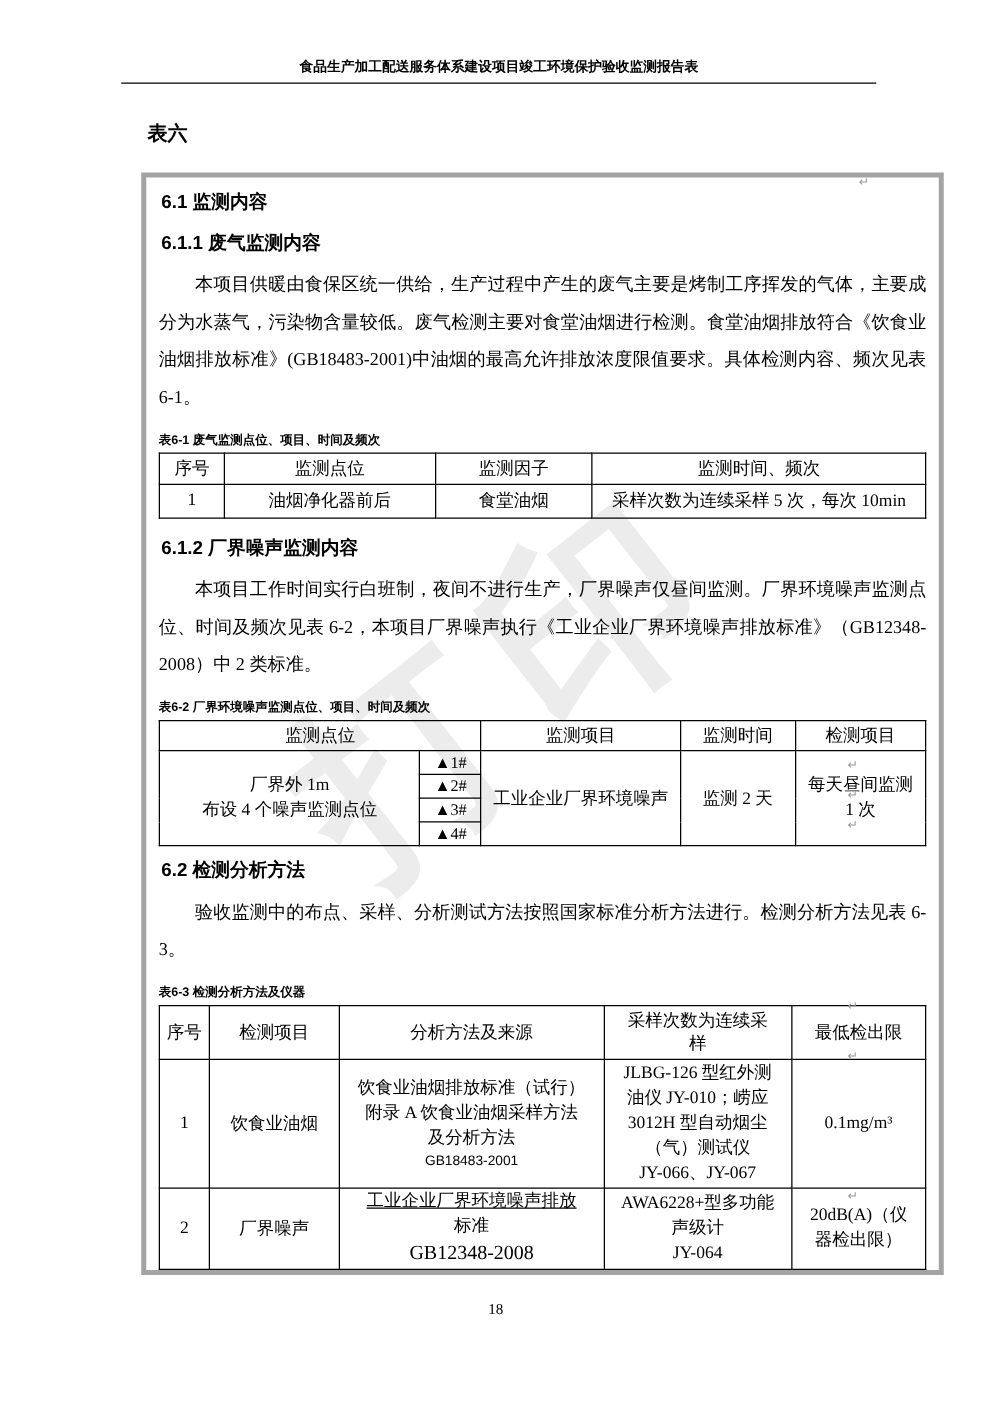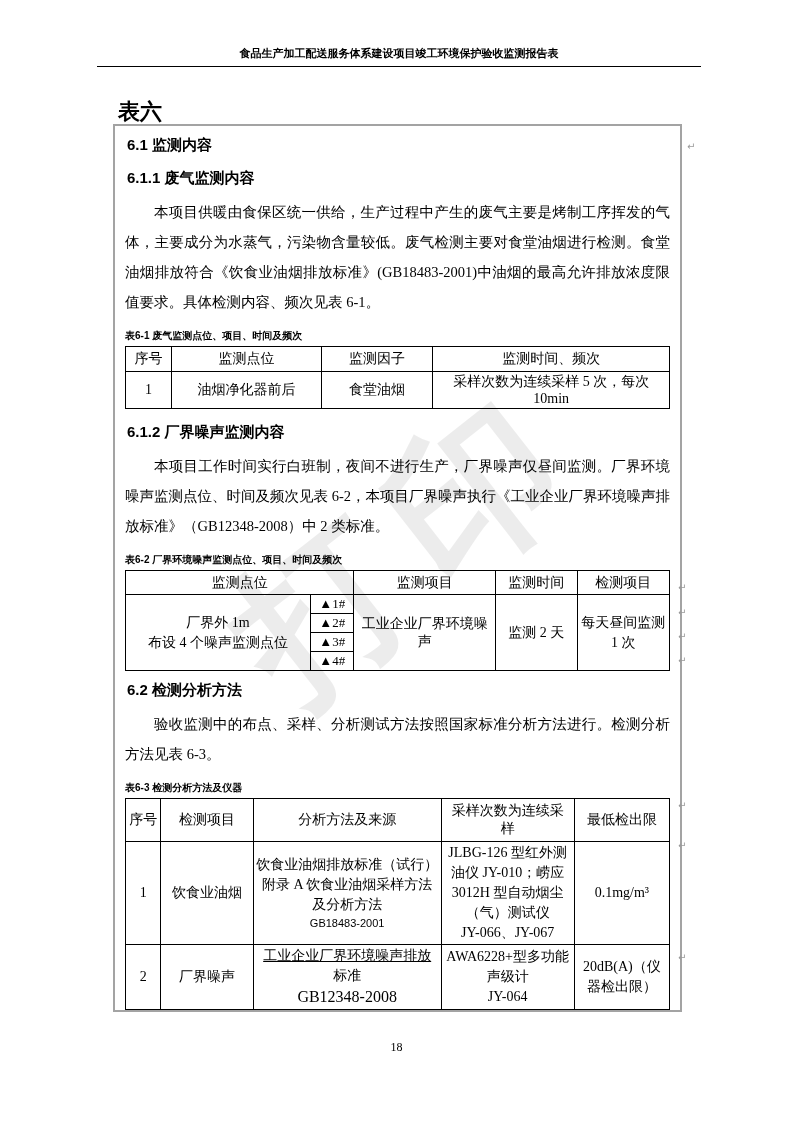--- a/index.html
+++ b/index.html
@@ -9,25 +9,25 @@
     overflow:hidden;
   }
   .hdr{
     position:absolute;left:97px;top:46px;width:604px;text-align:center;
     font-family:"Liberation Sans","DejaVu Sans",sans-serif;font-weight:bold;
     font-size:11px;padding-bottom:5px;border-bottom:1.6px solid #000;
   }
   .tbl-six{
     position:absolute;left:118px;top:97px;
     font-family:"Liberation Sans","DejaVu Sans",sans-serif;
-    font-weight:bold;font-size:22px;
+    font-weight:bold;font-size:16px;
   }
   .main-box{
-    position:absolute;left:113px;top:124px;width:569px;
-    border:2px solid #a3a3a3;box-sizing:border-box;padding:0 10px 0 10px;
+    position:absolute;left:113px;top:138px;width:642px;
+    border:4px solid #a3a3a3;box-sizing:border-box;padding:0 10px 0 10px;
     background:transparent;z-index:2;
   }
   .h-lv1{font-family:"Liberation Sans","DejaVu Sans",sans-serif;font-weight:bold;
     font-size:15px;margin:10px 0 0 2px;}
   .h-lv2{font-family:"Liberation Sans","DejaVu Sans",sans-serif;font-weight:bold;
     font-size:15px;margin:14px 0 0 2px;}
   .para{font-size:14.5px;line-height:30px;text-indent:2em;text-align:justify;
     margin:9px 0 0 0;}
   .tbl-title{font-family:"Liberation Sans","DejaVu Sans",sans-serif;font-weight:bold;
     font-size:10px;text-align:left;margin:12px 0 3px 0;}

